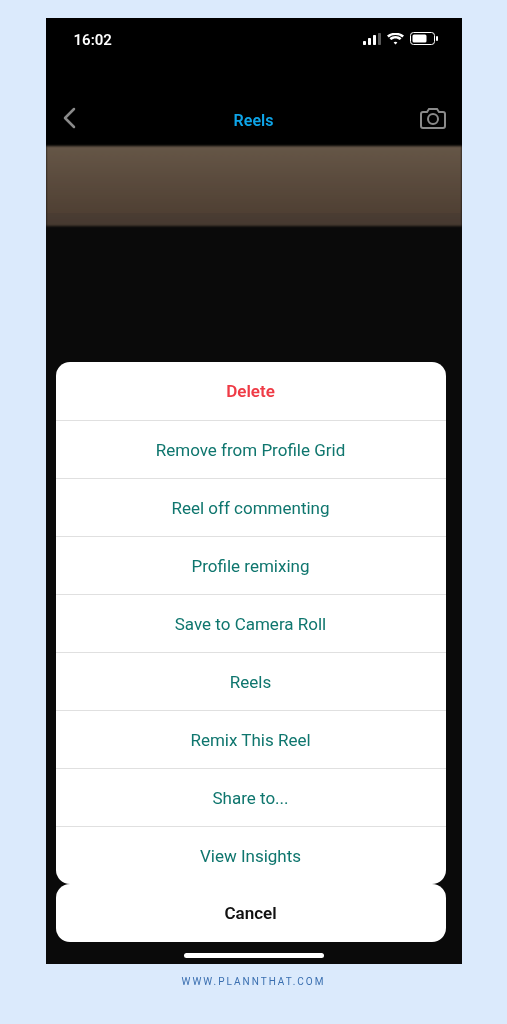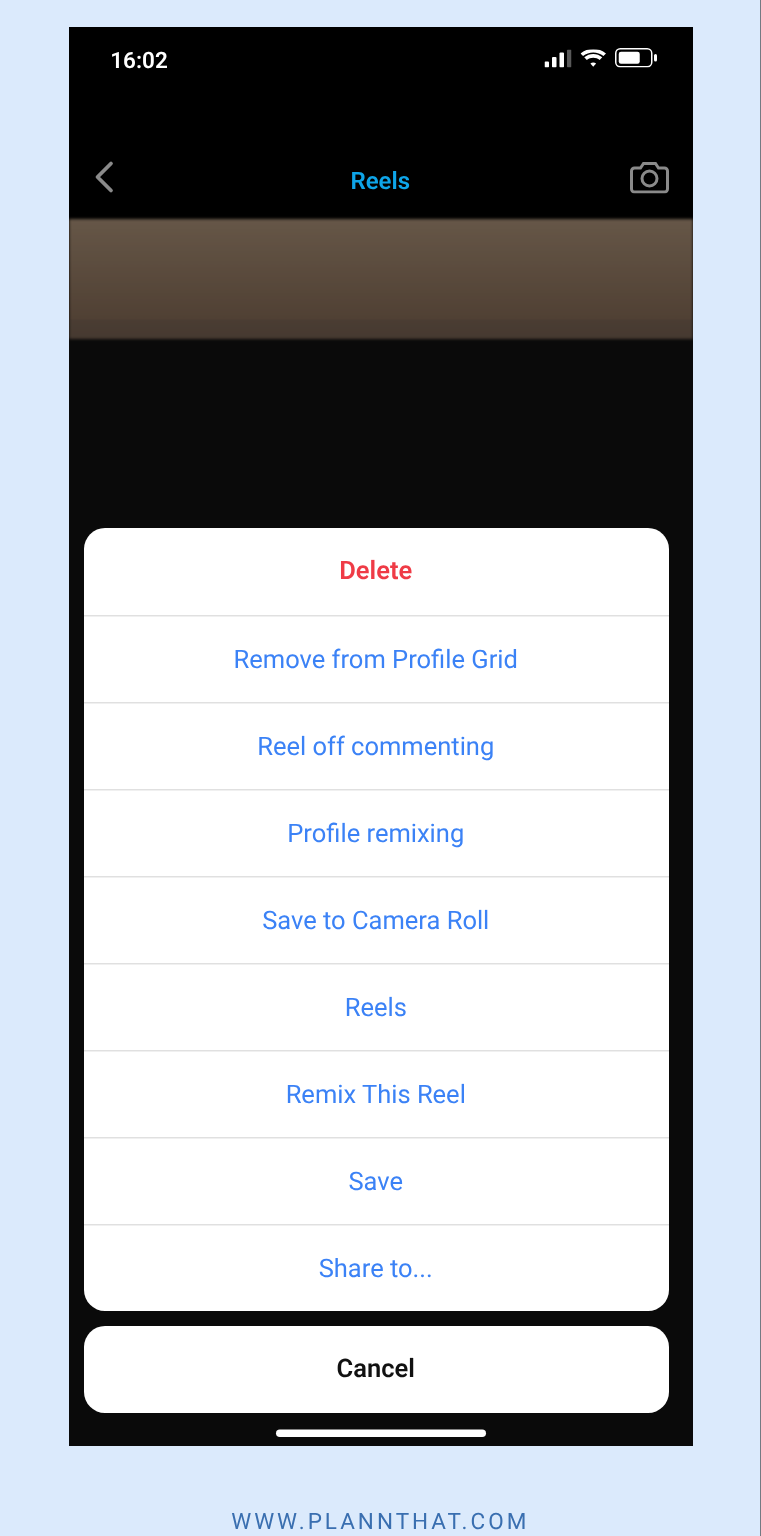--- a/index.html
+++ b/index.html
@@ -79,28 +79,27 @@
     background: #fff;
     border-radius: 14px;
     overflow: hidden;
   }
   .action-item {
     height: 58px;
     display: flex;
     align-items: center;
     justify-content: center;
     font-size: 17px;
-    color: #3b82f6;
+    color: #0f766e;
     border-top: 0.5px solid rgba(0,0,0,0.12);
     cursor: pointer;
   }
   .action-item:first-child { border-top: none; }
   .action-item.destructive { color: #ef3b46; font-weight: 600; }
   .cancel-sheet {
-    margin-top: 10px;
     background: #fff;
     border-radius: 14px;
     height: 58px;
     display: flex;
     align-items: center;
     justify-content: center;
     font-size: 17px;
     font-weight: 600;
     color: #111;
     cursor: pointer;
@@ -110,22 +109,22 @@
     position: absolute;
     bottom: 6px;
     left: 50%;
     transform: translateX(-50%);
     width: 140px;
     height: 5px;
     background: #fff;
     border-radius: 3px;
   }
   .footer-link {
-    margin-top: 41px;
-    font-size: 15px;
+    margin-top: 12px;
+    font-size: 10px;
     letter-spacing: 2px;
     color: #3a6fb0;
     text-transform: uppercase;
   }
 </style>
 </head>
 <body>
 
 <div class="phone">
   <div class="bg-top"></div>
@@ -193,24 +192,24 @@
         <div class="action-item">
           <span>Save to Camera Roll</span>
         </div>
         <div class="action-item">
           <span>Reels</span>
         </div>
         <div class="action-item">
           <span>Remix This Reel</span>
         </div>
         <div class="action-item">
-          <span>Save</span>
-        </div>
-        <div class="action-item">
           <span>Share to...</span>
+        </div>
+        <div class="action-item">
+          <span>View Insights</span>
         </div>
       </div>
     <div class="cancel-sheet">
       <span>Cancel</span>
     </div>
   </div>
 
   <div class="home-indicator"></div>
 </div>
 

